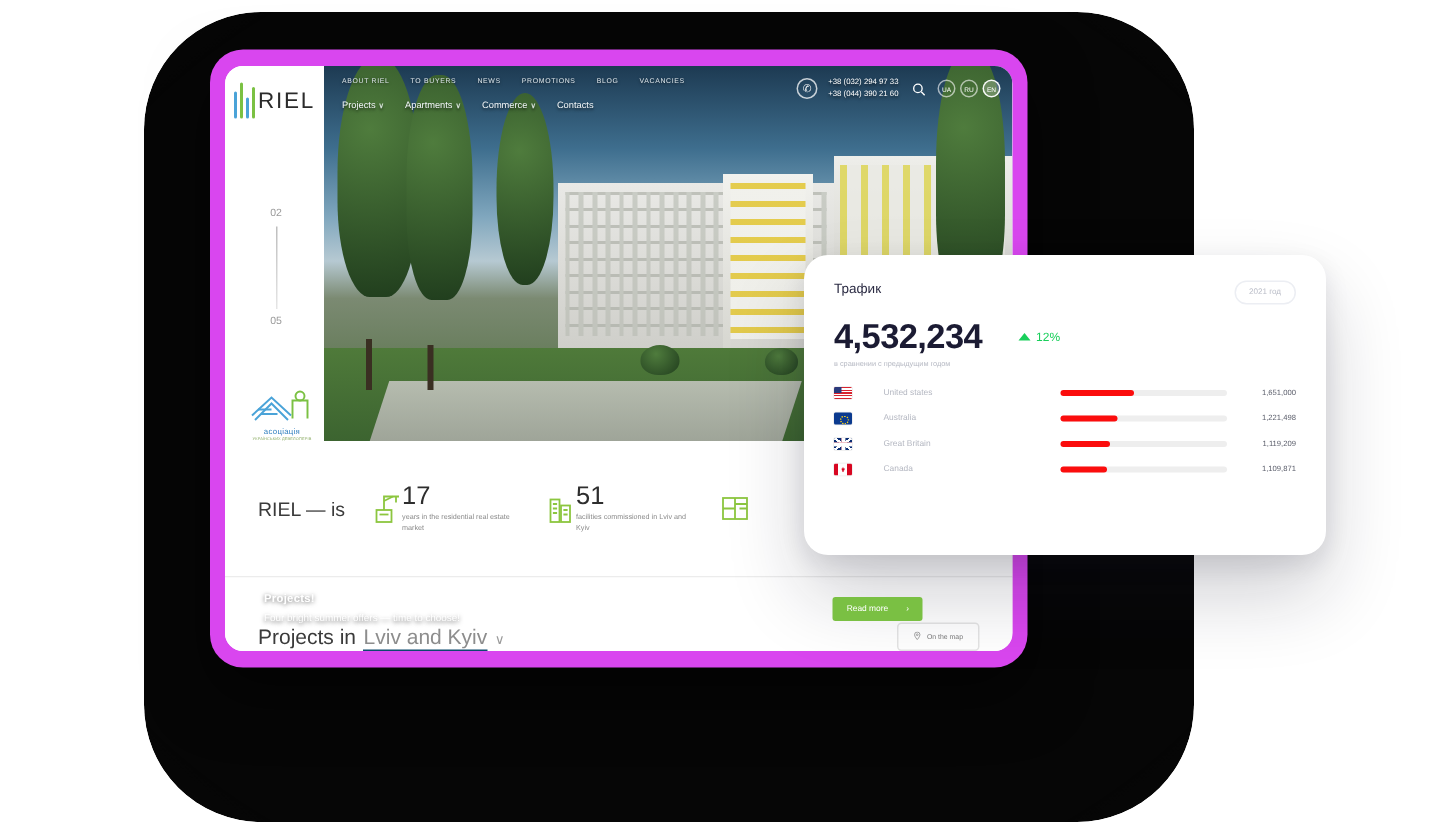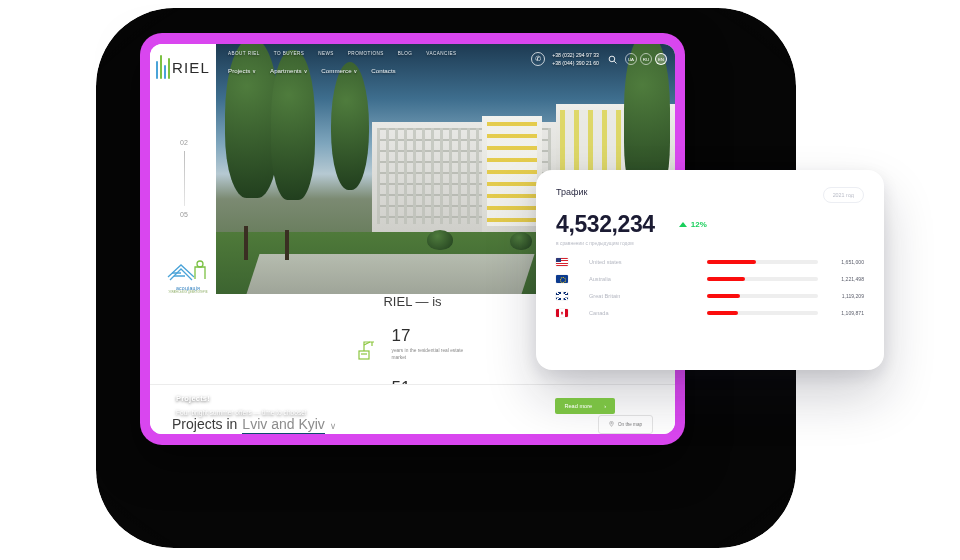--- a/index.html
+++ b/index.html
@@ -100,23 +100,23 @@
   .hero-kicker { font-size:7.5px; font-weight:700; letter-spacing:.2px; text-shadow:0 1px 3px rgba(0,0,0,.6); }
   .hero-title { font-size:21px; font-weight:400; letter-spacing:.3px; margin-top:1px;
     text-shadow:0 2px 6px rgba(0,0,0,.5); }
   .hero-sub { font-size:6.6px; margin-top:6px; text-shadow:0 1px 3px rgba(0,0,0,.6); }
   .hero-btn { position:absolute; right:60px; bottom:20px; z-index:6;
     background:#7ac043; color:#fff; font-size:5.6px; border-radius:2px;
     padding:5px 9px; display:flex; align-items:center; gap:12px; cursor:pointer; }
 
   
   .stats { position:absolute; left:0; right:0; top:250px; height:90px; background:#fff;
-    display:flex; align-items:center; padding:0 22px; gap:18px;flex-direction:column; }
+    display:flex; align-items:center; padding:0 22px; gap:18px; }
   .stats-title { font-size:13px; color:#3b3b3b; white-space:nowrap; }
-  .stat { display:flex; gap:16px; align-items:flex-end; }
+  .stat { display:flex; gap:0; align-items:center; }
   .stat-ico { width:20px; height:22px; flex:none; position:relative; }
   .stat-num { font-size:17px; color:#2e2e2e; line-height:1; }
   .stat-txt { font-size:4.8px; color:#8a8a8a; line-height:1.5; margin-top:3px; max-width:78px; }
   .divline { position:absolute; left:0; right:0; top:340px; height:1px; background:#ececec; }
 
   
   .projects { position:absolute; left:0; right:0; top:341px; bottom:0; background:#fff;
     display:flex; align-items:flex-end; padding:0 22px; }
   .proj-title { font-size:14px; color:#3b3b3b; display:flex; align-items:baseline; gap:5px; }
   .proj-city { color:#8d8d8d; border-bottom:1px solid #0c4a6e; padding-bottom:1px; }
@@ -128,21 +128,21 @@
   
   .card { position:absolute; left:536px; top:170px; width:348px; height:200px;
     background:#fff; border-radius:16px;
     box-shadow:0 26px 52px rgba(20,20,40,.20), 0 6px 16px rgba(20,20,40,.10); padding:17px 20px; }
   .card-head { display:flex; align-items:flex-start; }
   .card-title { font-size:9px; color:#2c2c44; }
   .card-badge { margin-left:auto; border:1px solid #eceef3; border-radius:11px;
     padding:4px 9px; font-size:5.4px; color:#b9bcc7; cursor:pointer; }
   .big-row { display:flex; align-items:center; gap:24px; margin-top:8px; }
   .big-num { font-size:23px; font-weight:700; color:#1b1b33; letter-spacing:-.4px; }
-  .delta { display:flex; align-items:center; gap:4px; color:#19cf5b; font-size:8px; font-weight:700; }
+  .delta { display:flex; align-items:center; gap:4px; color:#19cf5b; font-size:8px; font-weight:400; }
   .tri { width:0; height:0; border-left:4px solid transparent; border-right:4px solid transparent;
     border-bottom:5px solid #19cf5b; }
   .card-sub { font-size:4.9px; color:#b7bac4; margin-top:3px; }
 
   .rows { margin-top:12px; display:flex; flex-direction:column; gap:9px; }
   .row { display:flex; align-items:center; }
   .flag { width:12px; height:8px; flex:none; border-radius:1px; overflow:hidden; position:relative;
     box-shadow:0 0 0 .5px rgba(0,0,0,.08); }
   .cname { width:118px; margin-left:21px; font-size:5.6px; color:#b5b8c2; }
   .bar { width:111px; height:3.4px; border-radius:2px; background:#eeeeee; position:relative; flex:none; }

